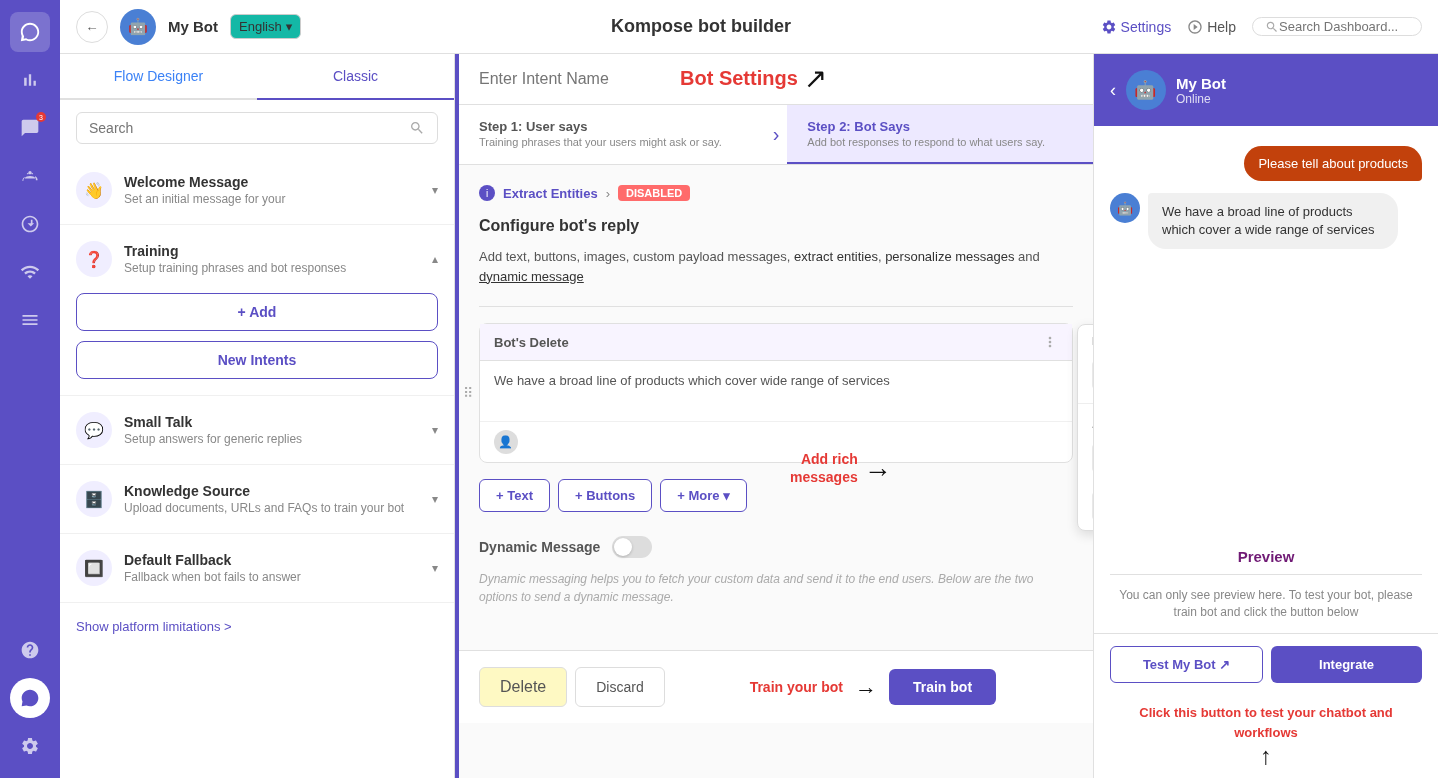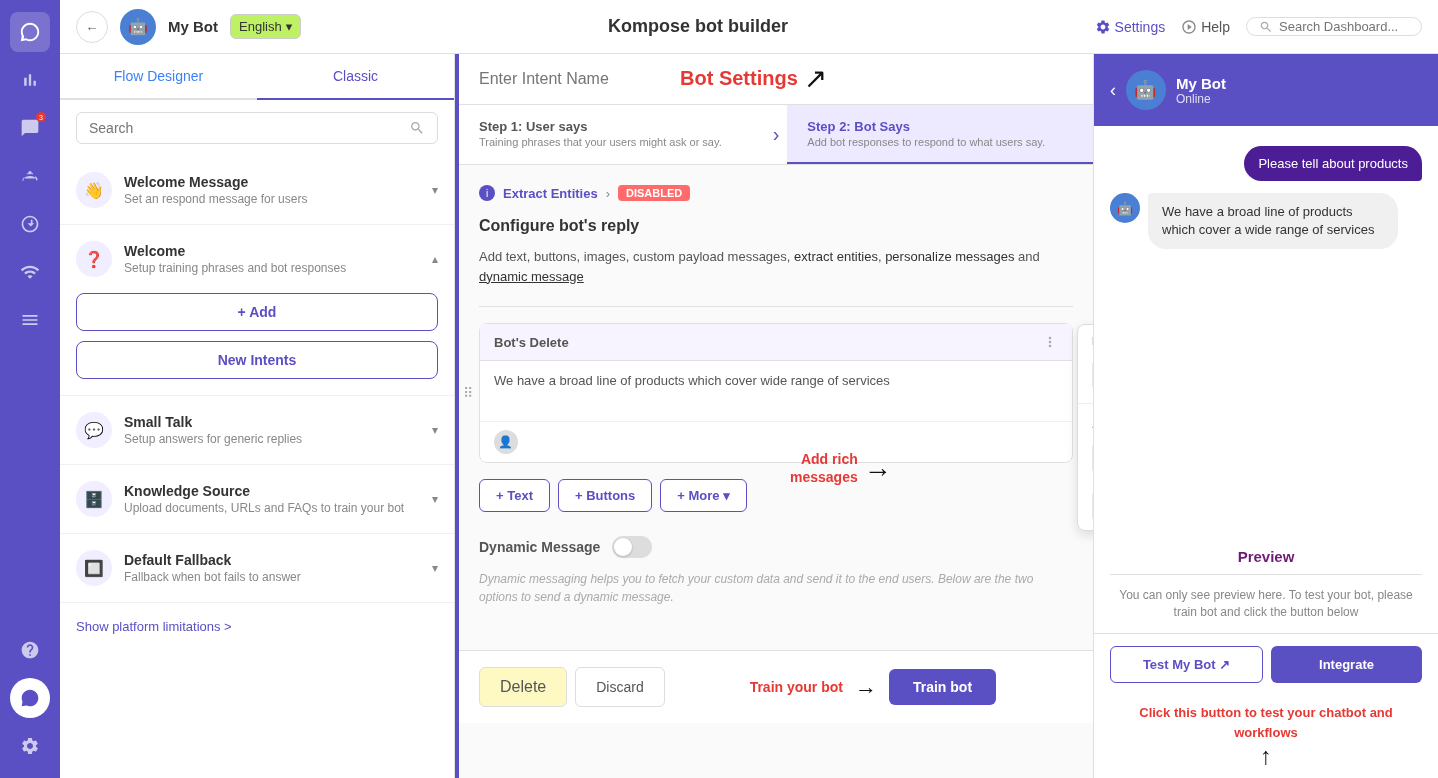--- a/index.html
+++ b/index.html
@@ -17,26 +17,26 @@
     
     .main-area { flex: 1; display: flex; flex-direction: column; overflow: hidden; }
 
     
     .top-header {
       height: 54px; background: #fff; border-bottom: 1px solid #e0e0e0; display: flex; align-items: center; padding: 0 16px; gap: 12px; flex-shrink: 0;
     }
     .back-btn { width: 32px; height: 32px; display: flex; align-items: center; justify-content: center; border-radius: 50%; border: 1px solid #ddd; cursor: pointer; color: #555; background: #fff; }
     .bot-avatar { width: 36px; height: 36px; border-radius: 50%; background: #4a7fd4; display: flex; align-items: center; justify-content: center; color: #fff; font-size: 16px; }
     .bot-name { font-weight: 600; font-size: 15px; color: #333; }
-    .lang-select { display: flex; align-items: center; gap: 4px; border: 1px solid #ccc; border-radius: 6px; padding: 4px 8px; font-size: 13px; cursor: pointer; color: #333; background: #bef264; }
+    .lang-select { display: flex; align-items: center; gap: 4px; border: 1px solid #ccc; border-radius: 6px; padding: 4px 8px; font-size: 13px; cursor: pointer; color: #333; background: #14b8a6; }
     .header-center { flex: 1; text-align: center; font-size: 18px; font-weight: 600; color: #333; }
     .header-right { display: flex; align-items: center; gap: 16px; margin-left: auto; }
     .settings-btn { display: flex; align-items: center; gap: 4px; font-size: 14px; color: #5b4fc4; cursor: pointer; font-weight: 500; }
     .help-btn { display: flex; align-items: center; gap: 4px; font-size: 14px; color: #555; cursor: pointer; }
-    .search-box { display: flex; align-items: center; border: 1px solid #ddd; border-radius: 20px; padding: 1px 12px; gap: 6px; background: #fff; }
+    .search-box { display: flex; align-items: center; border: 1px solid #ddd; border-radius: 20px; padding: 1px 12px; gap: 0; background: #fff; }
     .search-box input { border: none; outline: none; font-size: 13px; color: #888; width: 130px; background: transparent; }
 
     
     .content-area { flex: 1; display: flex; overflow: hidden; }
 
     
     .left-panel {
       width: 395px; background: #fff; border-right: 1px solid #e0e0e0; display: flex; flex-direction: column; flex-shrink: 0; overflow-y: auto;
     }
 
@@ -133,21 +133,21 @@
     .preview-panel {
       width: 345px; background: #fff; border-left: 1px solid #e0e0e0; display: flex; flex-direction: column; flex-shrink: 0;
     }
     .preview-header { background: #5b4fc4; padding: 16px; display: flex; align-items: center; gap: 10px; }
     .preview-back { color: #fff; font-size: 18px; cursor: pointer; }
     .preview-bot-avatar { width: 40px; height: 40px; border-radius: 50%; background: #4a7fd4; display: flex; align-items: center; justify-content: center; color: #fff; font-size: 18px; }
     .preview-bot-name { font-size: 15px; font-weight: 700; color: #fff; }
     .preview-status { font-size: 12px; color: rgba(255,255,255,0.8); }
 
     .preview-chat { flex: 1; padding: 20px 16px; overflow-y: auto; display: flex; flex-direction: column; gap: 12px; }
-    .user-bubble { align-self: flex-end; background: #4c1d95; color: #fff; padding: 10px 14px; border-radius: 18px 18px 4px 18px; font-size: 13px; max-width: 80%; }
+    .user-bubble { align-self: flex-end; background: #c2410c; color: #fff; padding: 10px 14px; border-radius: 18px 18px 4px 18px; font-size: 13px; max-width: 80%; }
     .bot-bubble-row { display: flex; gap: 8px; align-items: flex-start; }
     .bot-mini-avatar { width: 30px; height: 30px; border-radius: 50%; background: #4a7fd4; display: flex; align-items: center; justify-content: center; color: #fff; font-size: 13px; flex-shrink: 0; }
     .bot-bubble { background: #f0f0f0; color: #333; padding: 10px 14px; border-radius: 4px 18px 18px 18px; font-size: 13px; max-width: 80%; line-height: 1.4; }
 
     .preview-label { text-align: center; font-size: 16px; font-weight: 700; color: #e53935; padding: 8px; }
     .preview-divider { border: none; border-top: 1px solid #e0e0e0; margin: 0 16px; }
     .preview-note { font-size: 12px; color: #888; text-align: center; padding: 12px 16px; line-height: 1.4; }
 
     .preview-footer { padding: 12px 16px; display: flex; gap: 8px; border-top: 1px solid #e0e0e0; }
     .test-bot-btn { flex: 1; padding: 10px; border: 1.5px solid #5b4fc4; border-radius: 6px; background: #fff; color: #5b4fc4; font-size: 13px; font-weight: 600; cursor: pointer; display: flex; align-items: center; justify-content: center; gap: 4px; }
@@ -264,31 +264,31 @@
         <svg width="16" height="16" viewBox="0 0 24 24" fill="#aaa">
             <path d="M15.5 14h-.79l-.28-.27C15.41 12.59 16 11.11 16 9.5 16 5.91 13.09 3 9.5 3S3 5.91 3 9.5 5.91 16 9.5 16c1.61 0 3.09-.59 4.23-1.57l.27.28v.79l5 4.99L20.49 19l-4.99-5zm-6 0C7.01 14 5 11.99 5 9.5S7.01 5 9.5 5 14 7.01 14 9.5 11.99 14 9.5 14z"></path>
           </svg>
       </div>
 
       <div class="section-item">
         <div class="section-header">
           <div class="section-icon">👋</div>
           <div class="section-text">
             <div class="section-title">Welcome Message</div>
-            <div class="section-subtitle">Set an respond message for users</div>
+            <div class="section-subtitle">Set an initial message for your</div>
           </div>
           <span class="chevron">▾</span>
         </div>
       </div>
 
       <div class="section-item">
         <div class="section-header">
           <div class="section-icon">❓</div>
           <div class="section-text">
-            <div class="section-title">Welcome</div>
+            <div class="section-title">Training</div>
             <div class="section-subtitle">Setup training phrases and bot responses</div>
           </div>
           <span class="chevron">▴</span>
         </div>
         <div class="intents-section">
           <button class="add-btn">+ Add</button>
           <button class="new-intents-btn">New Intents</button>
         </div>
       </div>
 

